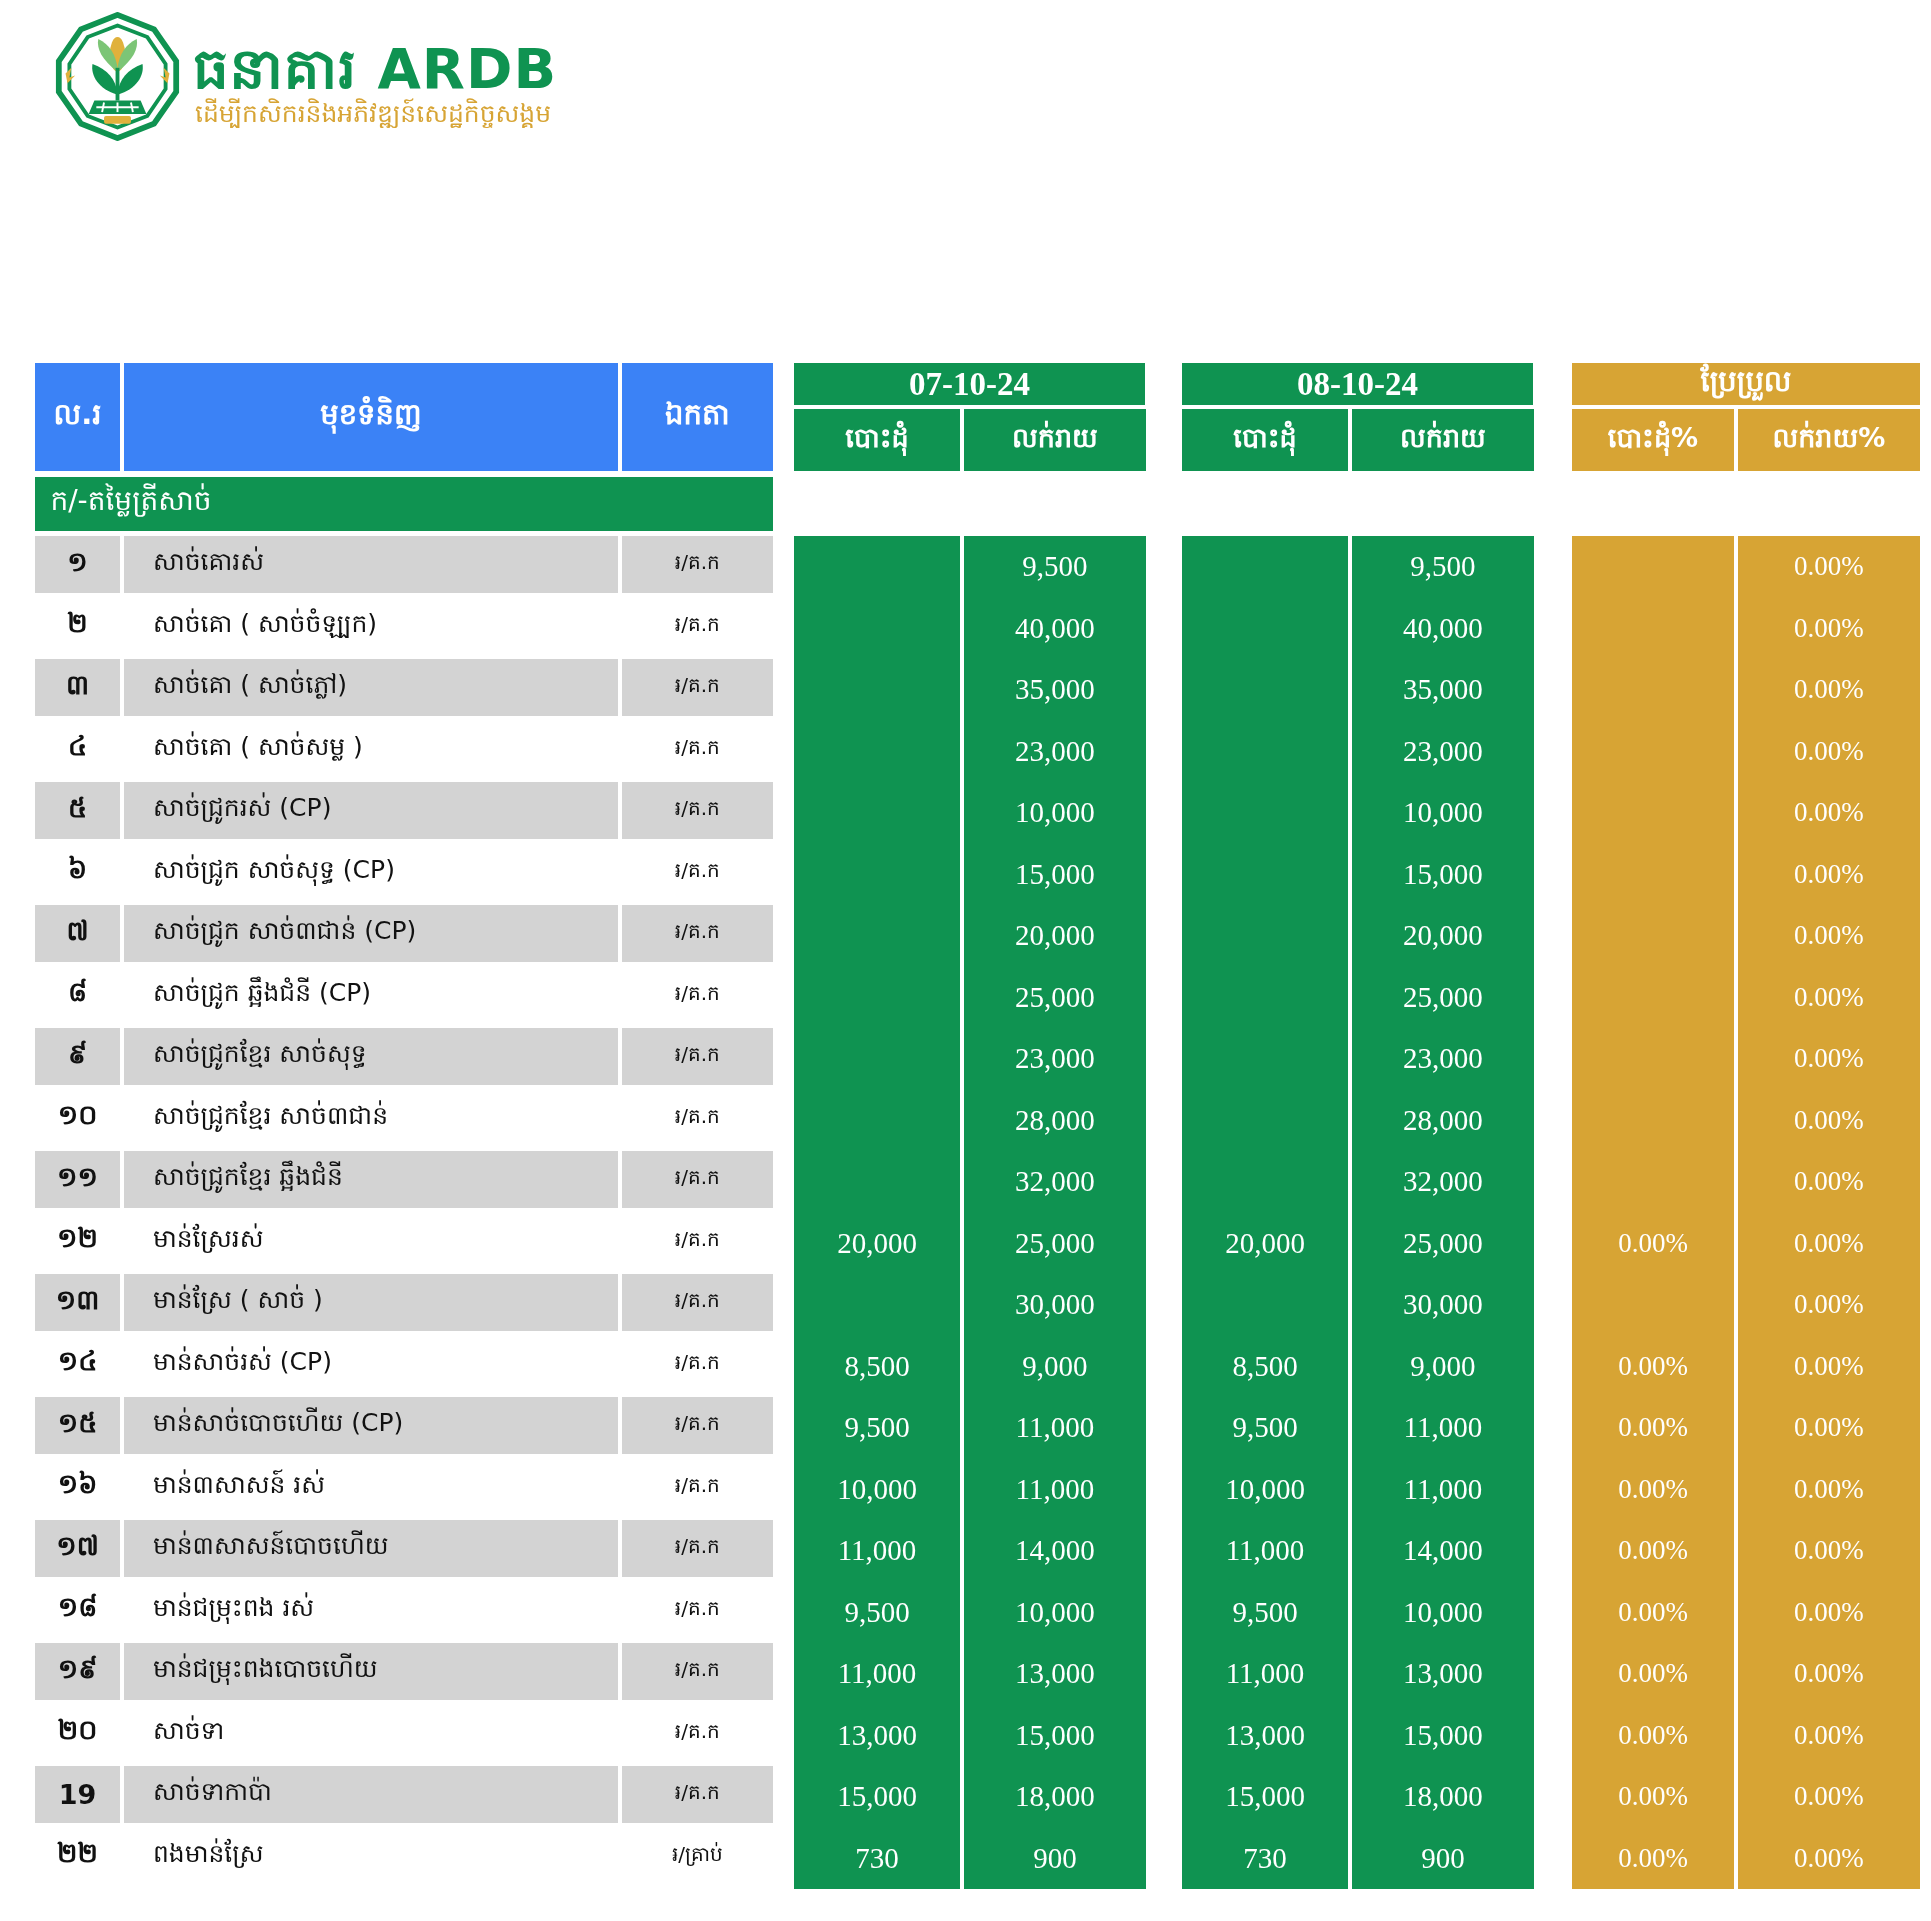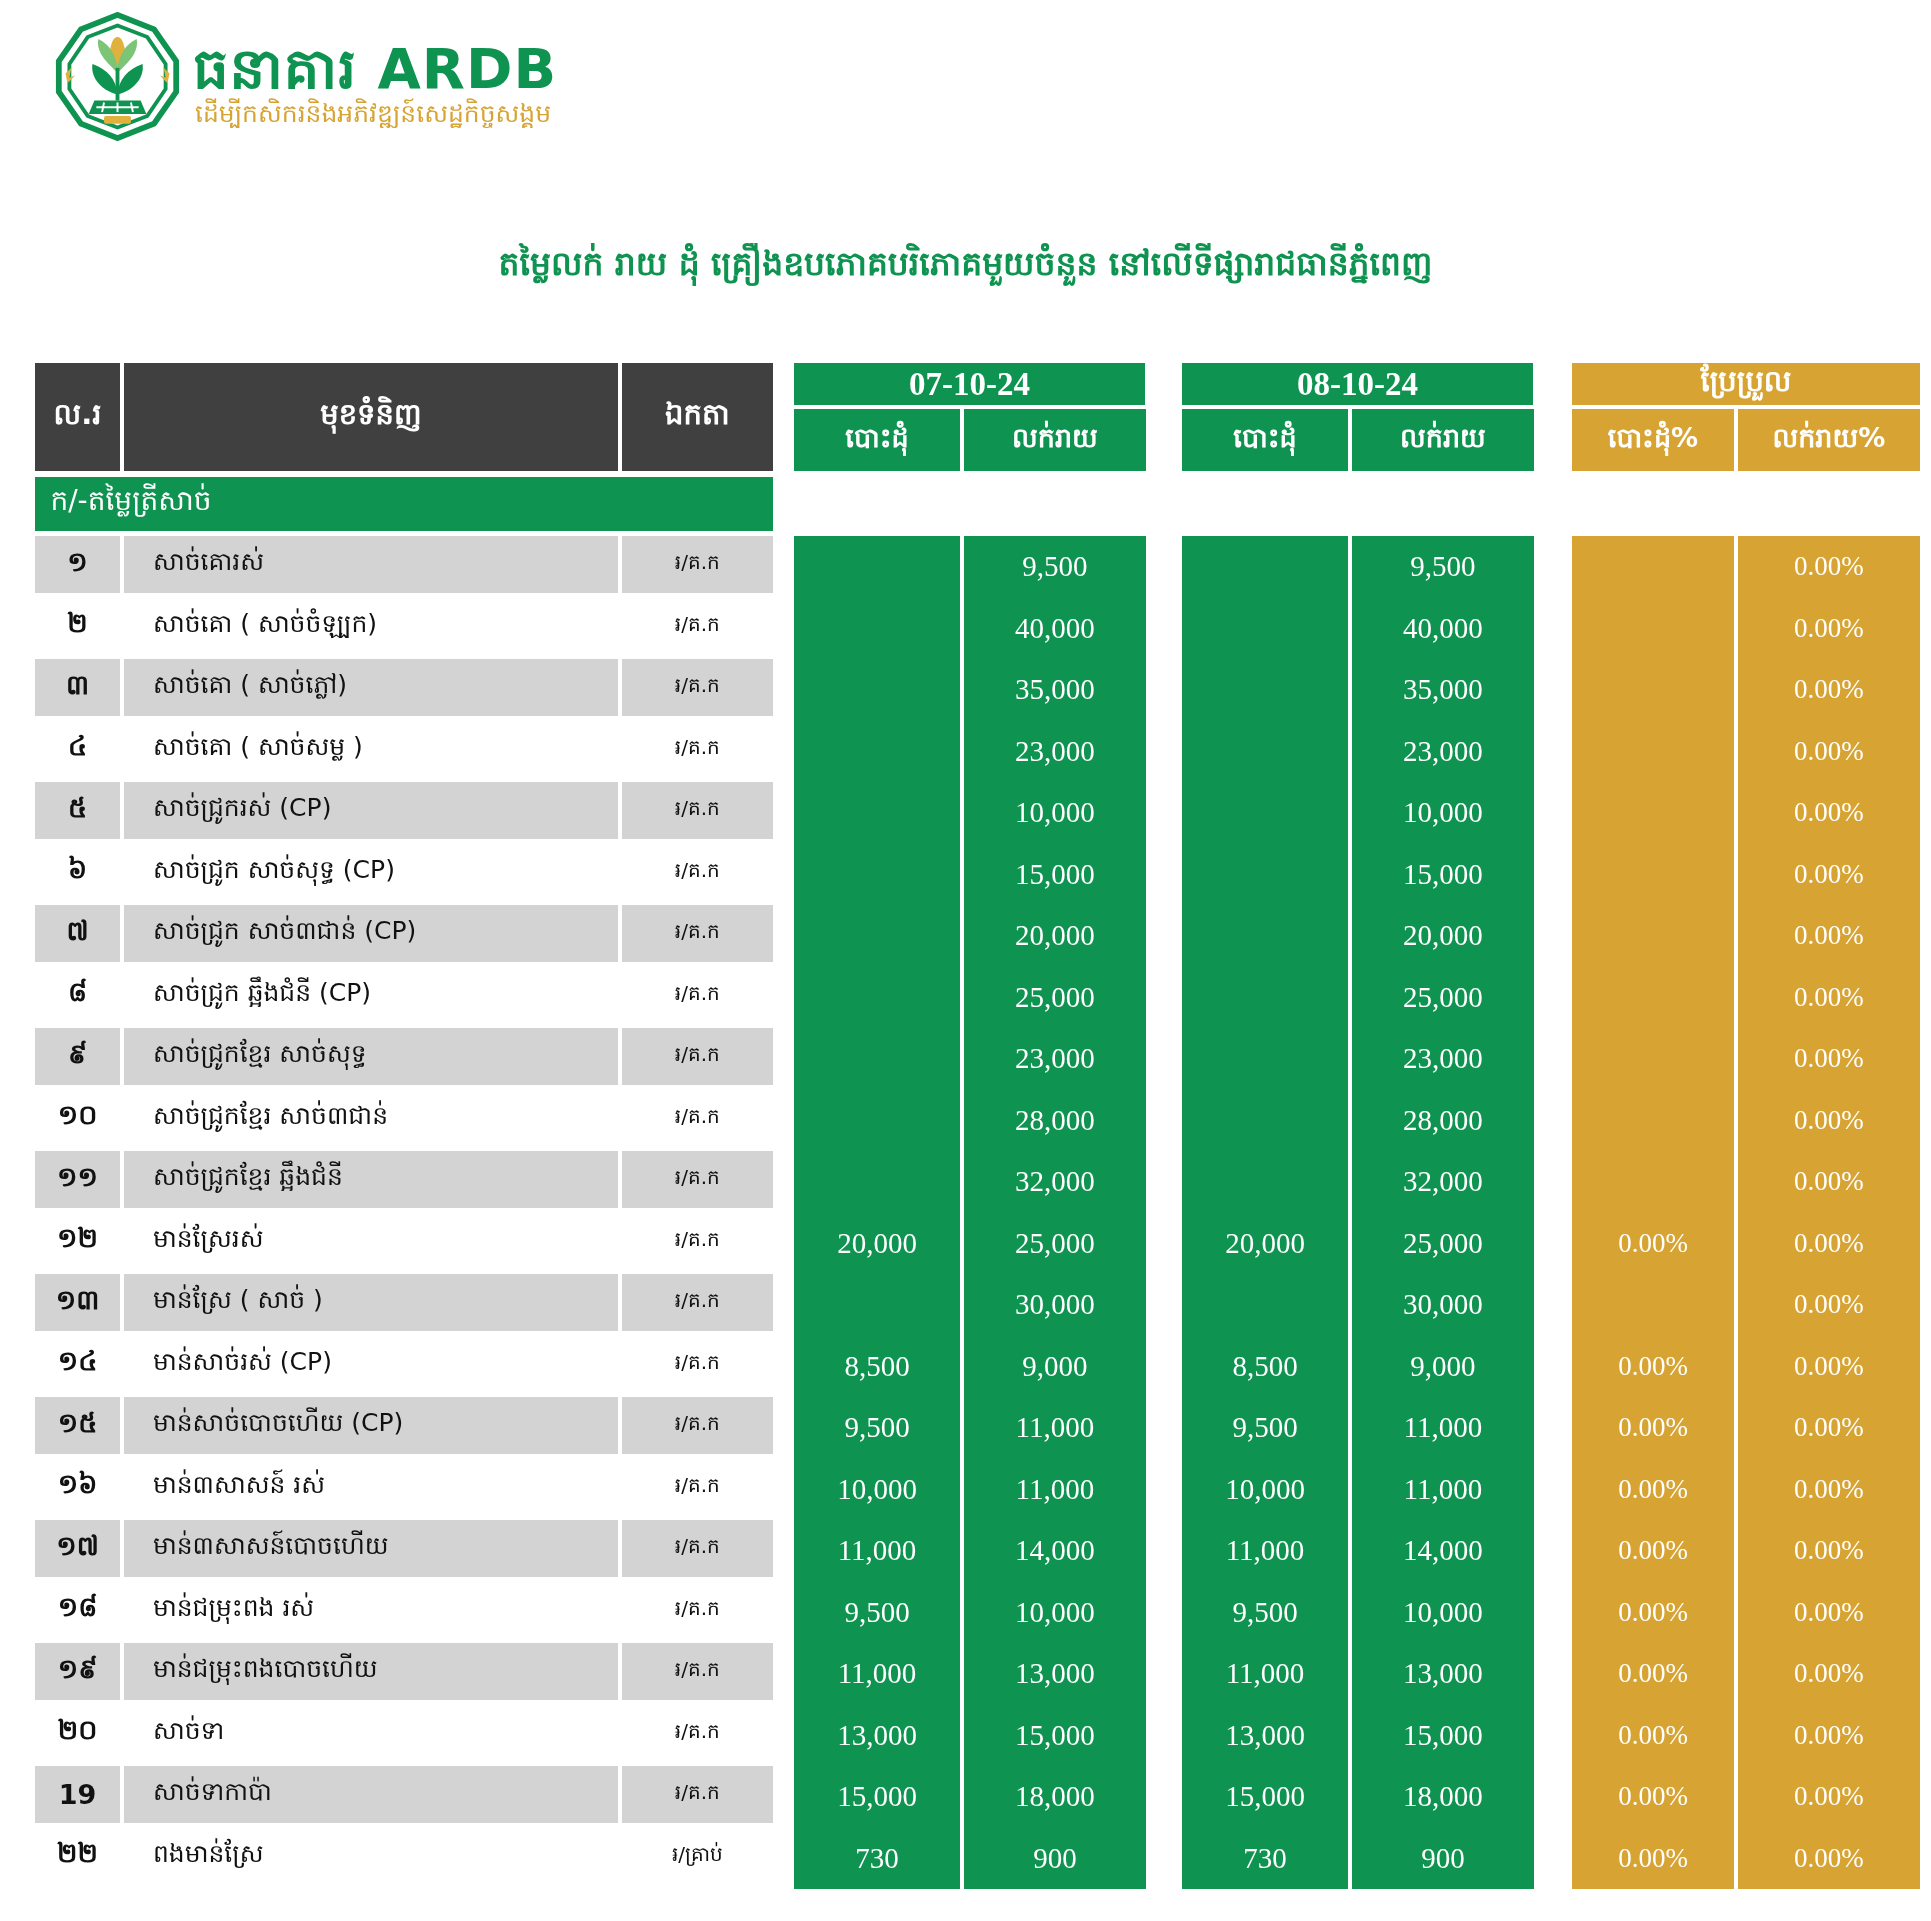--- a/index.html
+++ b/index.html
@@ -12,21 +12,21 @@
             color:#0F9351;letter-spacing:1px;white-space:nowrap;}
   .tagline{position:absolute;left:195px;top:98px;font-size:25px;color:#D7A434;white-space:nowrap;}
 
   
   .title{position:absolute;left:0;right:0;top:243px;text-align:center;color:#0F9351;
          font-weight:700;font-size:33px;white-space:nowrap;overflow:hidden;}
 
   
   .ltable{position:absolute;left:35px;top:363px;width:738px;}
   .lheader{display:flex;gap:3.9px;height:108px;}
-  .lhcell{background:#404040;color:#fff;display:flex;align-items:center;justify-content:center;
+  .lhcell{background:#3b82f6;color:#fff;display:flex;align-items:center;justify-content:center;
           font-weight:700;font-size:29px;overflow:hidden;}
   .c-no{width:85px;flex:none;}
   .c-name{width:494px;flex:none;}
   .c-unit{width:151px;flex:none;}
   .lsection{margin-top:5.8px;height:54px;background:#0F9351;color:#fff;font-weight:400;
             font-size:28px;display:flex;align-items:center;padding-left:15.4px;box-sizing:border-box;
             overflow:hidden;}
   .lrows{margin-top:4.8px;height:1353px;display:flex;flex-direction:column;}
   .lrow{flex:1;display:flex;gap:3.9px;border-bottom:4.8px solid #fff;box-sizing:border-box;}
   .lcell{display:flex;align-items:center;overflow:hidden;background:transparent;color:#111;}
@@ -75,21 +75,20 @@
       <line x1="80" y1="94" x2="82" y2="104" stroke="#ffffff" stroke-width="2"></line>
       <line x1="44" y1="99" x2="88" y2="99" stroke="#ffffff" stroke-width="2"></line>
       <polygon points="12,64 18,58 16,68 22,66 14,74" fill="#E0B13C"></polygon>
       <polygon points="120,64 114,58 116,68 110,66 118,74" fill="#E0B13C"></polygon>
       <rect x="52" y="108" width="28" height="8" rx="2" fill="#E0B13C"></rect>
     </svg>
   </div>
   <div class="bankname">ធនាគារ ARDB</div>
   <div class="tagline">ដើម្បីកសិករនិងអភិវឌ្ឍន៍សេដ្ឋកិច្ចសង្គម</div>
 
-  <div class="title">តម្លៃលក់ រាយ ដុំ គ្រឿងឧបភោគបរិភោគមួយចំនួន នៅលើទីផ្សារាជធានីភ្នំពេញ</div>
 
   <div class="ltable">
     <div class="lheader">
       <div class="lhcell c-no">ល.រ</div>
       <div class="lhcell c-name">មុខទំនិញ</div>
       <div class="lhcell c-unit">ឯកតា</div>
     </div>
     <div class="lsection">ក/-តម្លៃត្រីសាច់</div>
     <div class="lrows" id="left-rows">
         <div class="lrow stripe">

